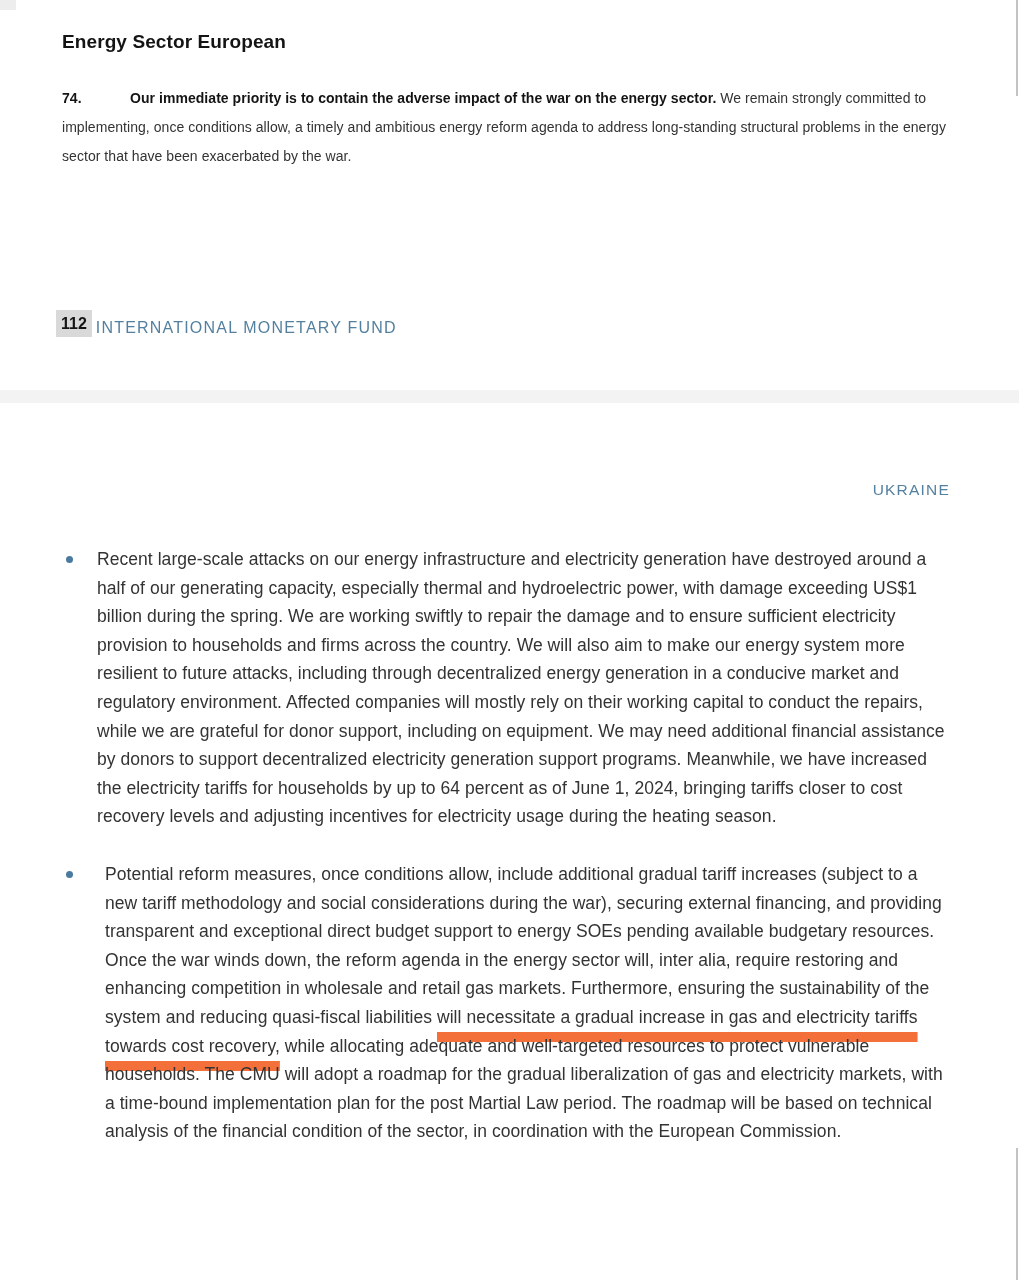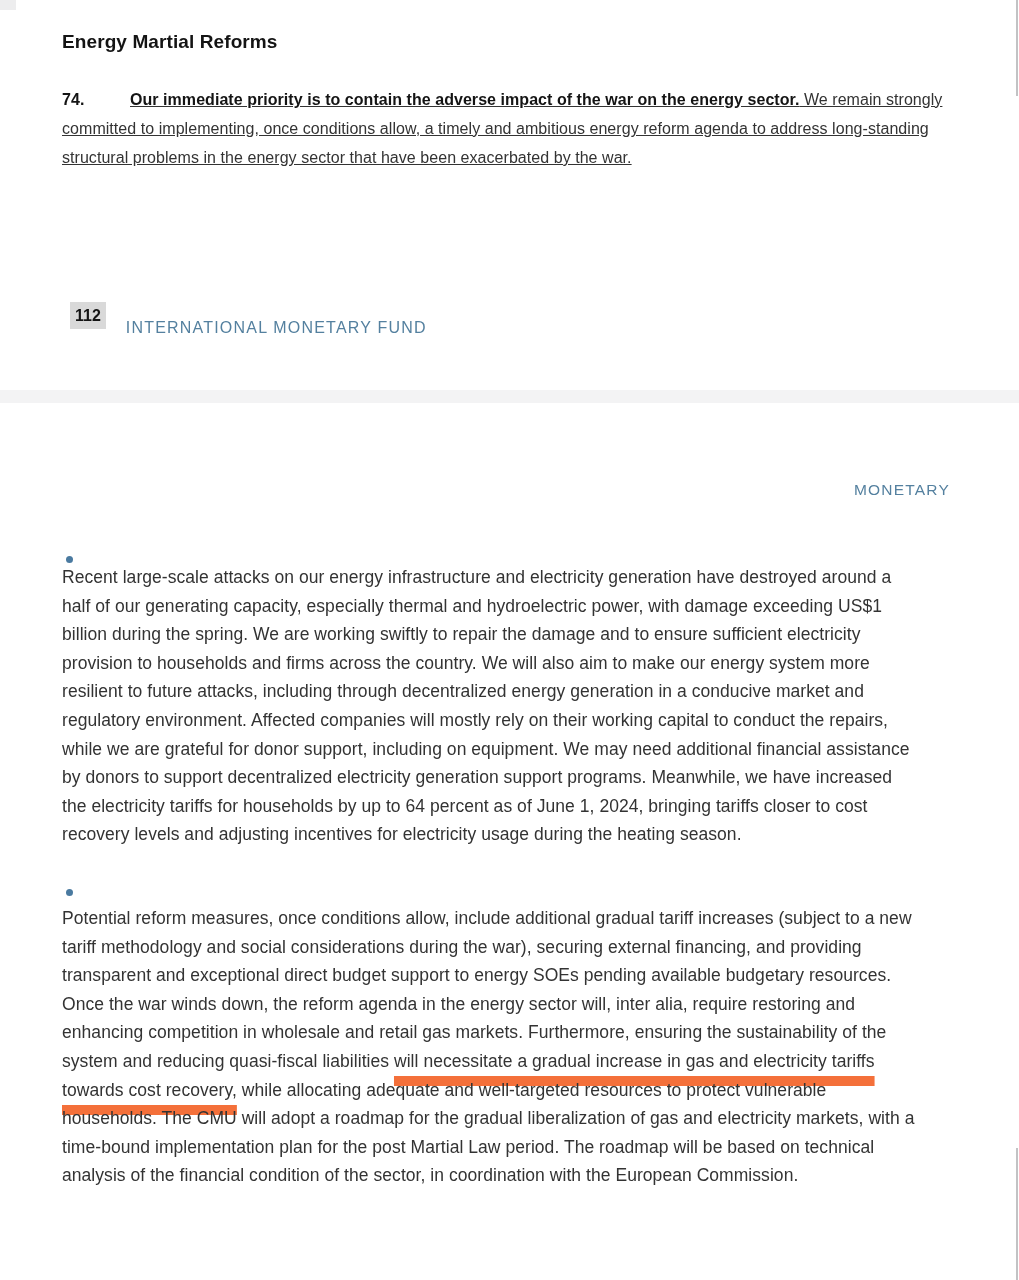--- a/index.html
+++ b/index.html
@@ -13,33 +13,32 @@
   }
 
   
   .doc-heading {
     position:absolute; left:62px; top:18px;
     font-size:19px; font-weight:700; color:#141414;
     letter-spacing:0.1px;
   }
   .para74 {
     position:absolute; left:62px; top:70px; width:890px;
-    font-size:16px; line-height:28.8px; color:#333333;
+    font-size:14px; line-height:28.8px; color:#333333;
     letter-spacing:0.05px;
-    text-decoration:underline;
   }
   .para74 .num {
     display:inline-block; width:68px;
     font-weight:700; color:#141414;
   }
   .para74 .lead { font-weight:700; color:#141414; }
 
   .page-footer {
-    position:absolute; left:70px; top:294px;
-    display:flex; align-items:center; gap:20px;
+    position:absolute; left:56px; top:294px;
+    display:flex; align-items:flex-end; gap:4px;
   }
   .page-num {
     background:#d9d9d9; color:#141414;
     font-weight:700; font-size:16px;
     padding:4px 5px; line-height:1.2;
   }
   .org-name {
     color:#54809f; font-size:16px; letter-spacing:1.2px;
     line-height:1.2;
     margin-top:24px;
@@ -50,21 +49,21 @@
     position:absolute; left:0; top:390px;
     width:1019px; height:13px; background:#f3f3f4;
   }
 
   
   .running-header {
     position:absolute; right:69px; top:481px;
     color:#54809f; font-size:15.5px; letter-spacing:1.2px;
   }
   .bullet-list { position:absolute; left:62px; top:545px; width:892px; }
-  .bullet-item { display:flex; margin-bottom:29px;flex-direction:column; }
+  .bullet-item { display:flex; margin-bottom:29px; }
   .bullet-item:last-child { margin-bottom:0;gap:8px; }
   .bullet-dot {
     flex:none; width:35px; padding-top:11px;
   }
   .bullet-dot::before {
     content:""; display:block;
     width:7px; height:7px; border-radius:50%;
     background:#4a7aa0; margin-left:4px;
   }
   .bullet-text {
@@ -84,32 +83,32 @@
   .edge-line { position:absolute; right:1px; width:2px; background:#c2c2c4; }
   .edge-line.top { top:0; height:96px; }
   .edge-line.bottom { top:1148px; height:132px; }
   .corner-artifact { position:absolute; left:0; top:0; width:16px; height:10px; background:#ededee; }
 </style>
 </head>
 <body>
 
 <div class="page">
 
-  <h1 class="doc-heading">Energy Martial Reforms</h1>
+  <h1 class="doc-heading">Energy Sector European</h1>
 
   <p class="para74"><span class="num">74.</span><span class="lead">Our immediate priority is to contain the adverse impact of the war on the energy sector.</span><span> We remain strongly committed to implementing, once conditions allow, a timely and ambitious energy reform agenda to address long-standing structural problems in the energy sector that have been exacerbated by the war.</span></p>
 
   <div class="page-footer">
     <span class="page-num">112</span>
     <span class="org-name">INTERNATIONAL MONETARY FUND</span>
   </div>
 
   <div class="page-divider"></div>
 
-  <div class="running-header">MONETARY</div>
+  <div class="running-header">UKRAINE</div>
 
   <div class="bullet-list">
     <div class="bullet-item">
       <span class="bullet-dot"></span>
       <div class="bullet-text"><span>Recent large-scale attacks on our energy infrastructure and electricity generation have destroyed around a half of our generating capacity, especially thermal and hydroelectric power, with damage exceeding US$1 billion during the spring. We are working swiftly to repair the damage and to ensure sufficient electricity provision to households and firms across the country. We will also aim to make our energy system more resilient to future attacks, including through decentralized energy generation in a conducive market and regulatory environment. Affected companies will mostly rely on their working capital to conduct the repairs, while we are grateful for donor support, including on equipment. We may need additional financial assistance by donors to support decentralized electricity generation support programs. Meanwhile, we have increased the electricity tariffs for households by up to 64 percent as of June 1, 2024, bringing tariffs closer to cost recovery levels and adjusting incentives for electricity usage during the heating season.</span></div>
     </div>
     <div class="bullet-item">
       <span class="bullet-dot"></span>
       <div class="bullet-text"><span>Potential reform measures, once conditions allow, include additional gradual tariff increases (subject to a new tariff methodology and social considerations during the war), securing external financing, and providing transparent and exceptional direct budget support to energy SOEs pending available budgetary resources. Once the war winds down, the reform agenda in the energy sector will, inter alia, require restoring and enhancing competition in wholesale and retail gas markets. Furthermore, ensuring the sustainability of the system and reducing quasi-fiscal liabilities </span><span class="hl-underline">will necessitate a gradual increase in gas and electricity tariffs towards cost recovery,</span><span> while allocating adequate and well-targeted resources to protect vulnerable households. The CMU will adopt a roadmap for the gradual liberalization of gas and electricity markets, with a time-bound implementation plan for the post Martial Law period. The roadmap will be based on technical analysis of the financial condition of the sector, in coordination with the European Commission.</span></div>
     </div>

